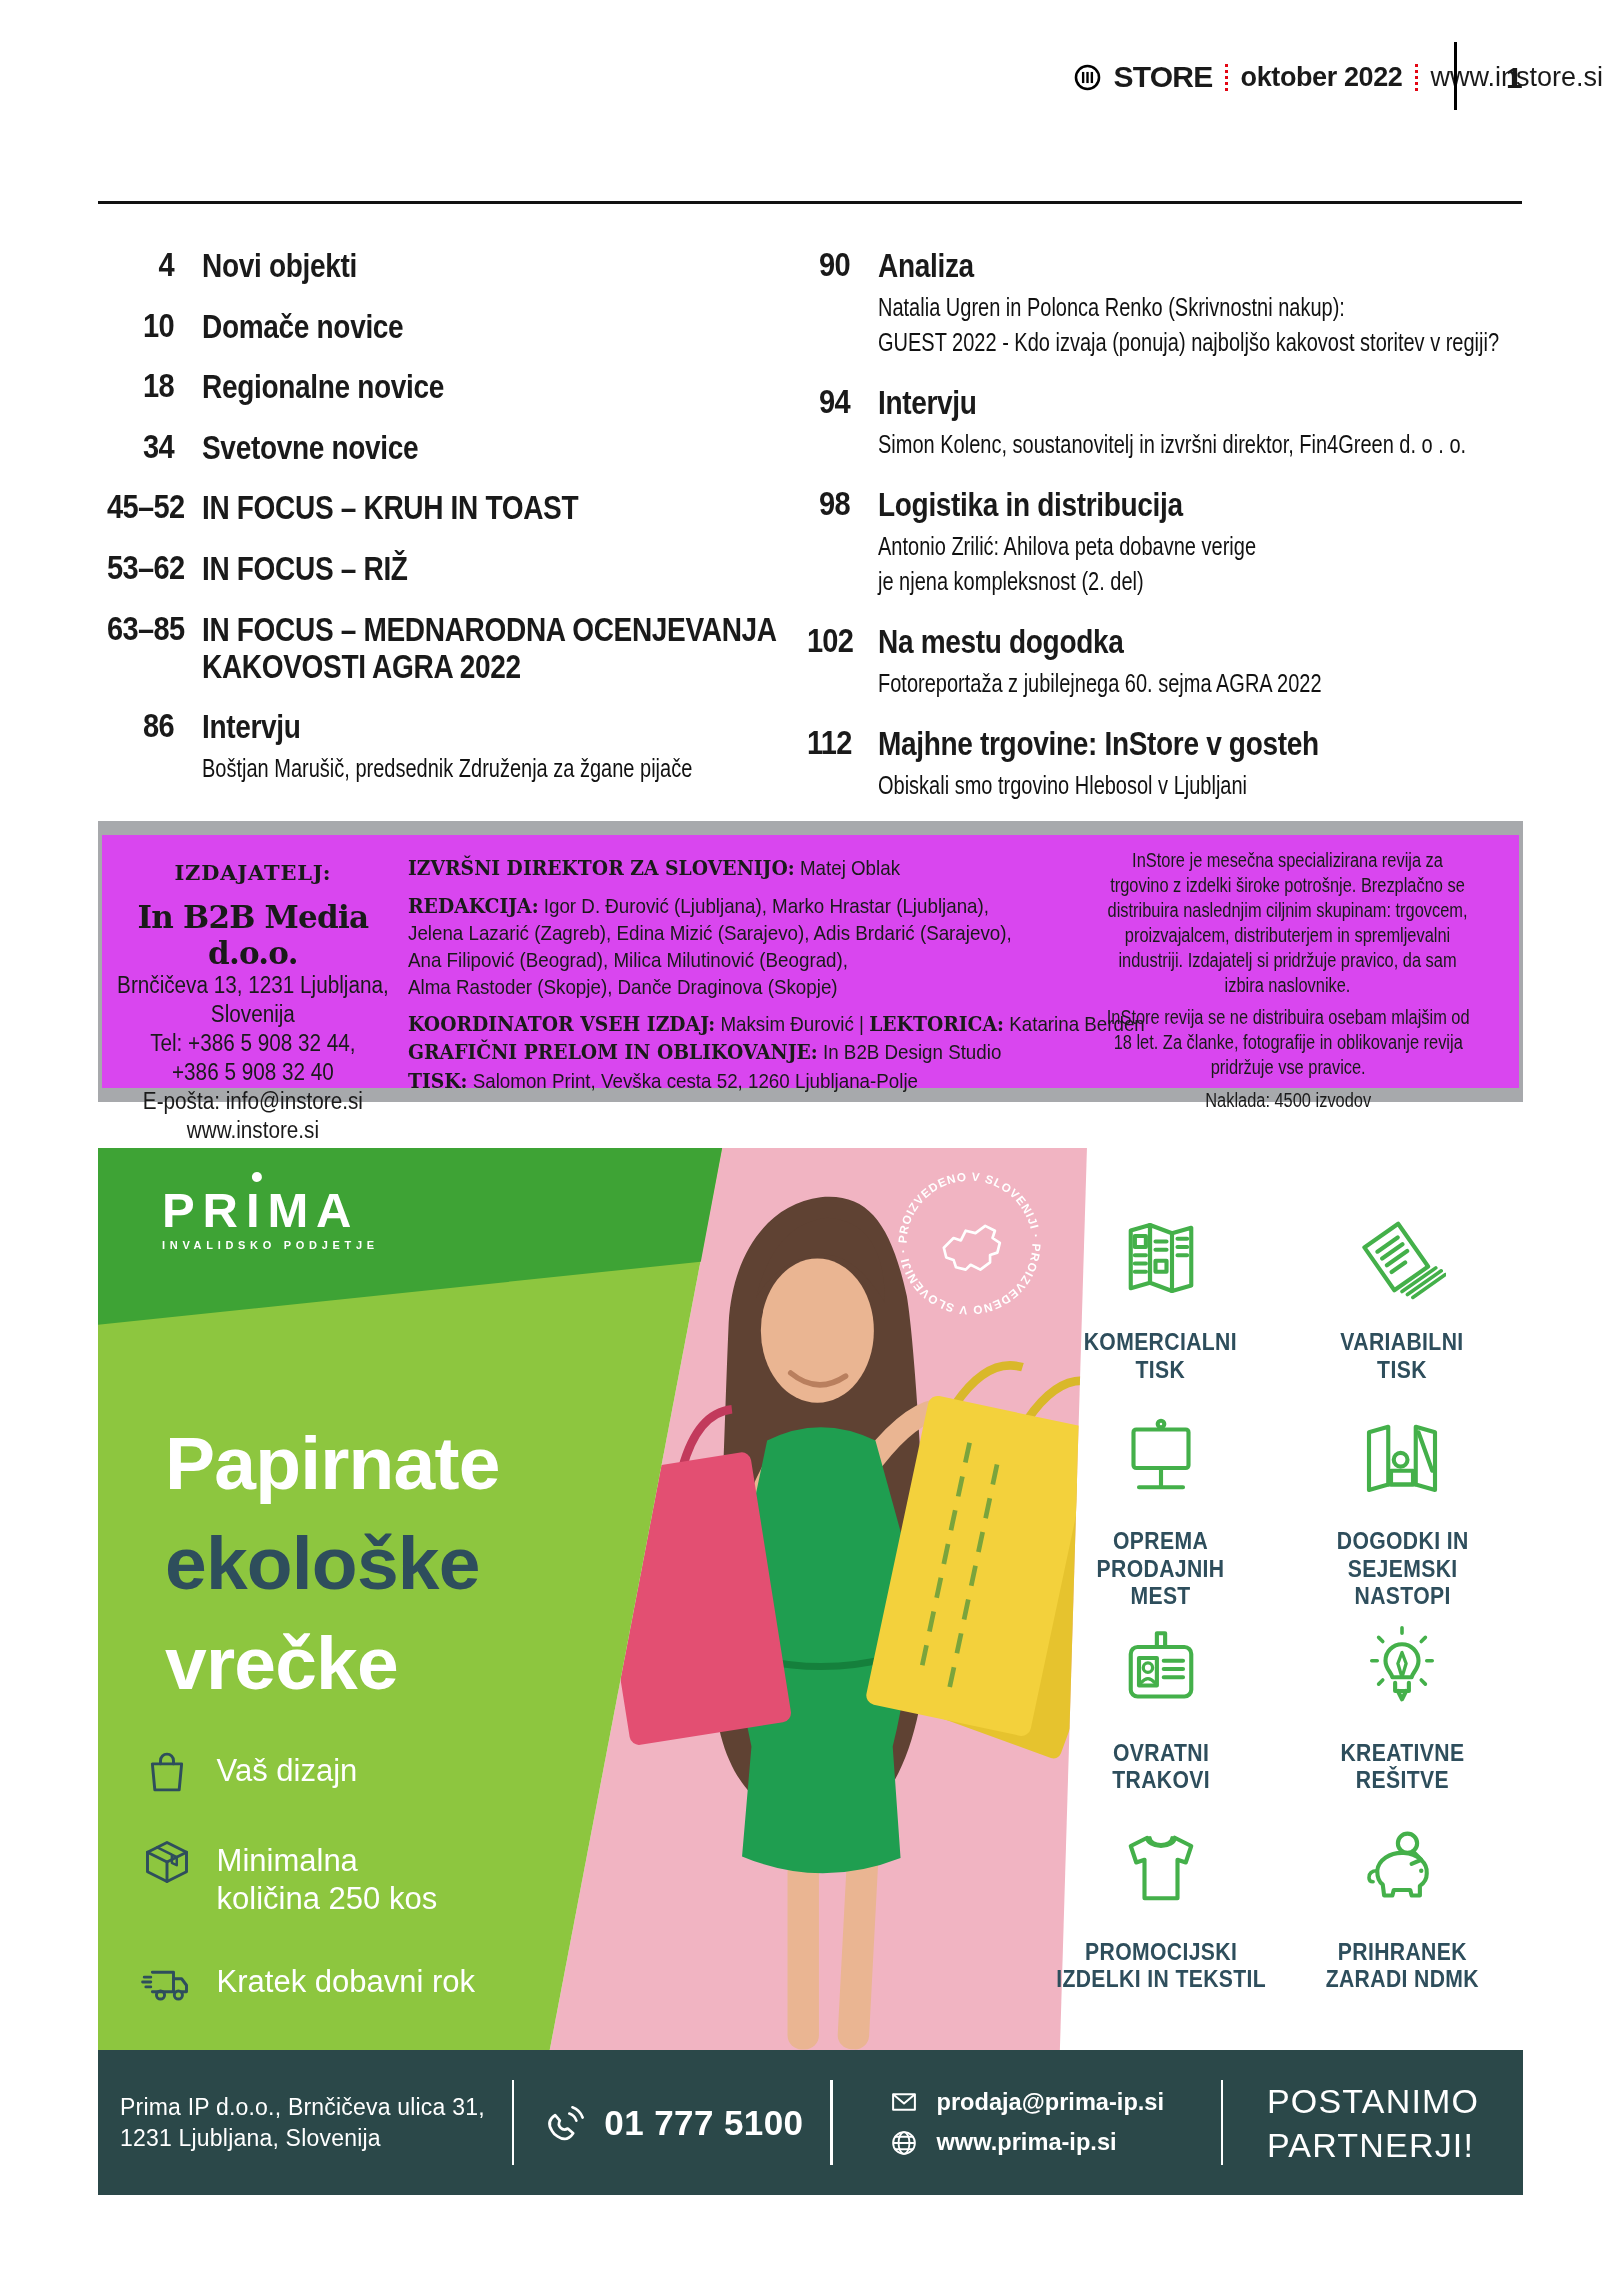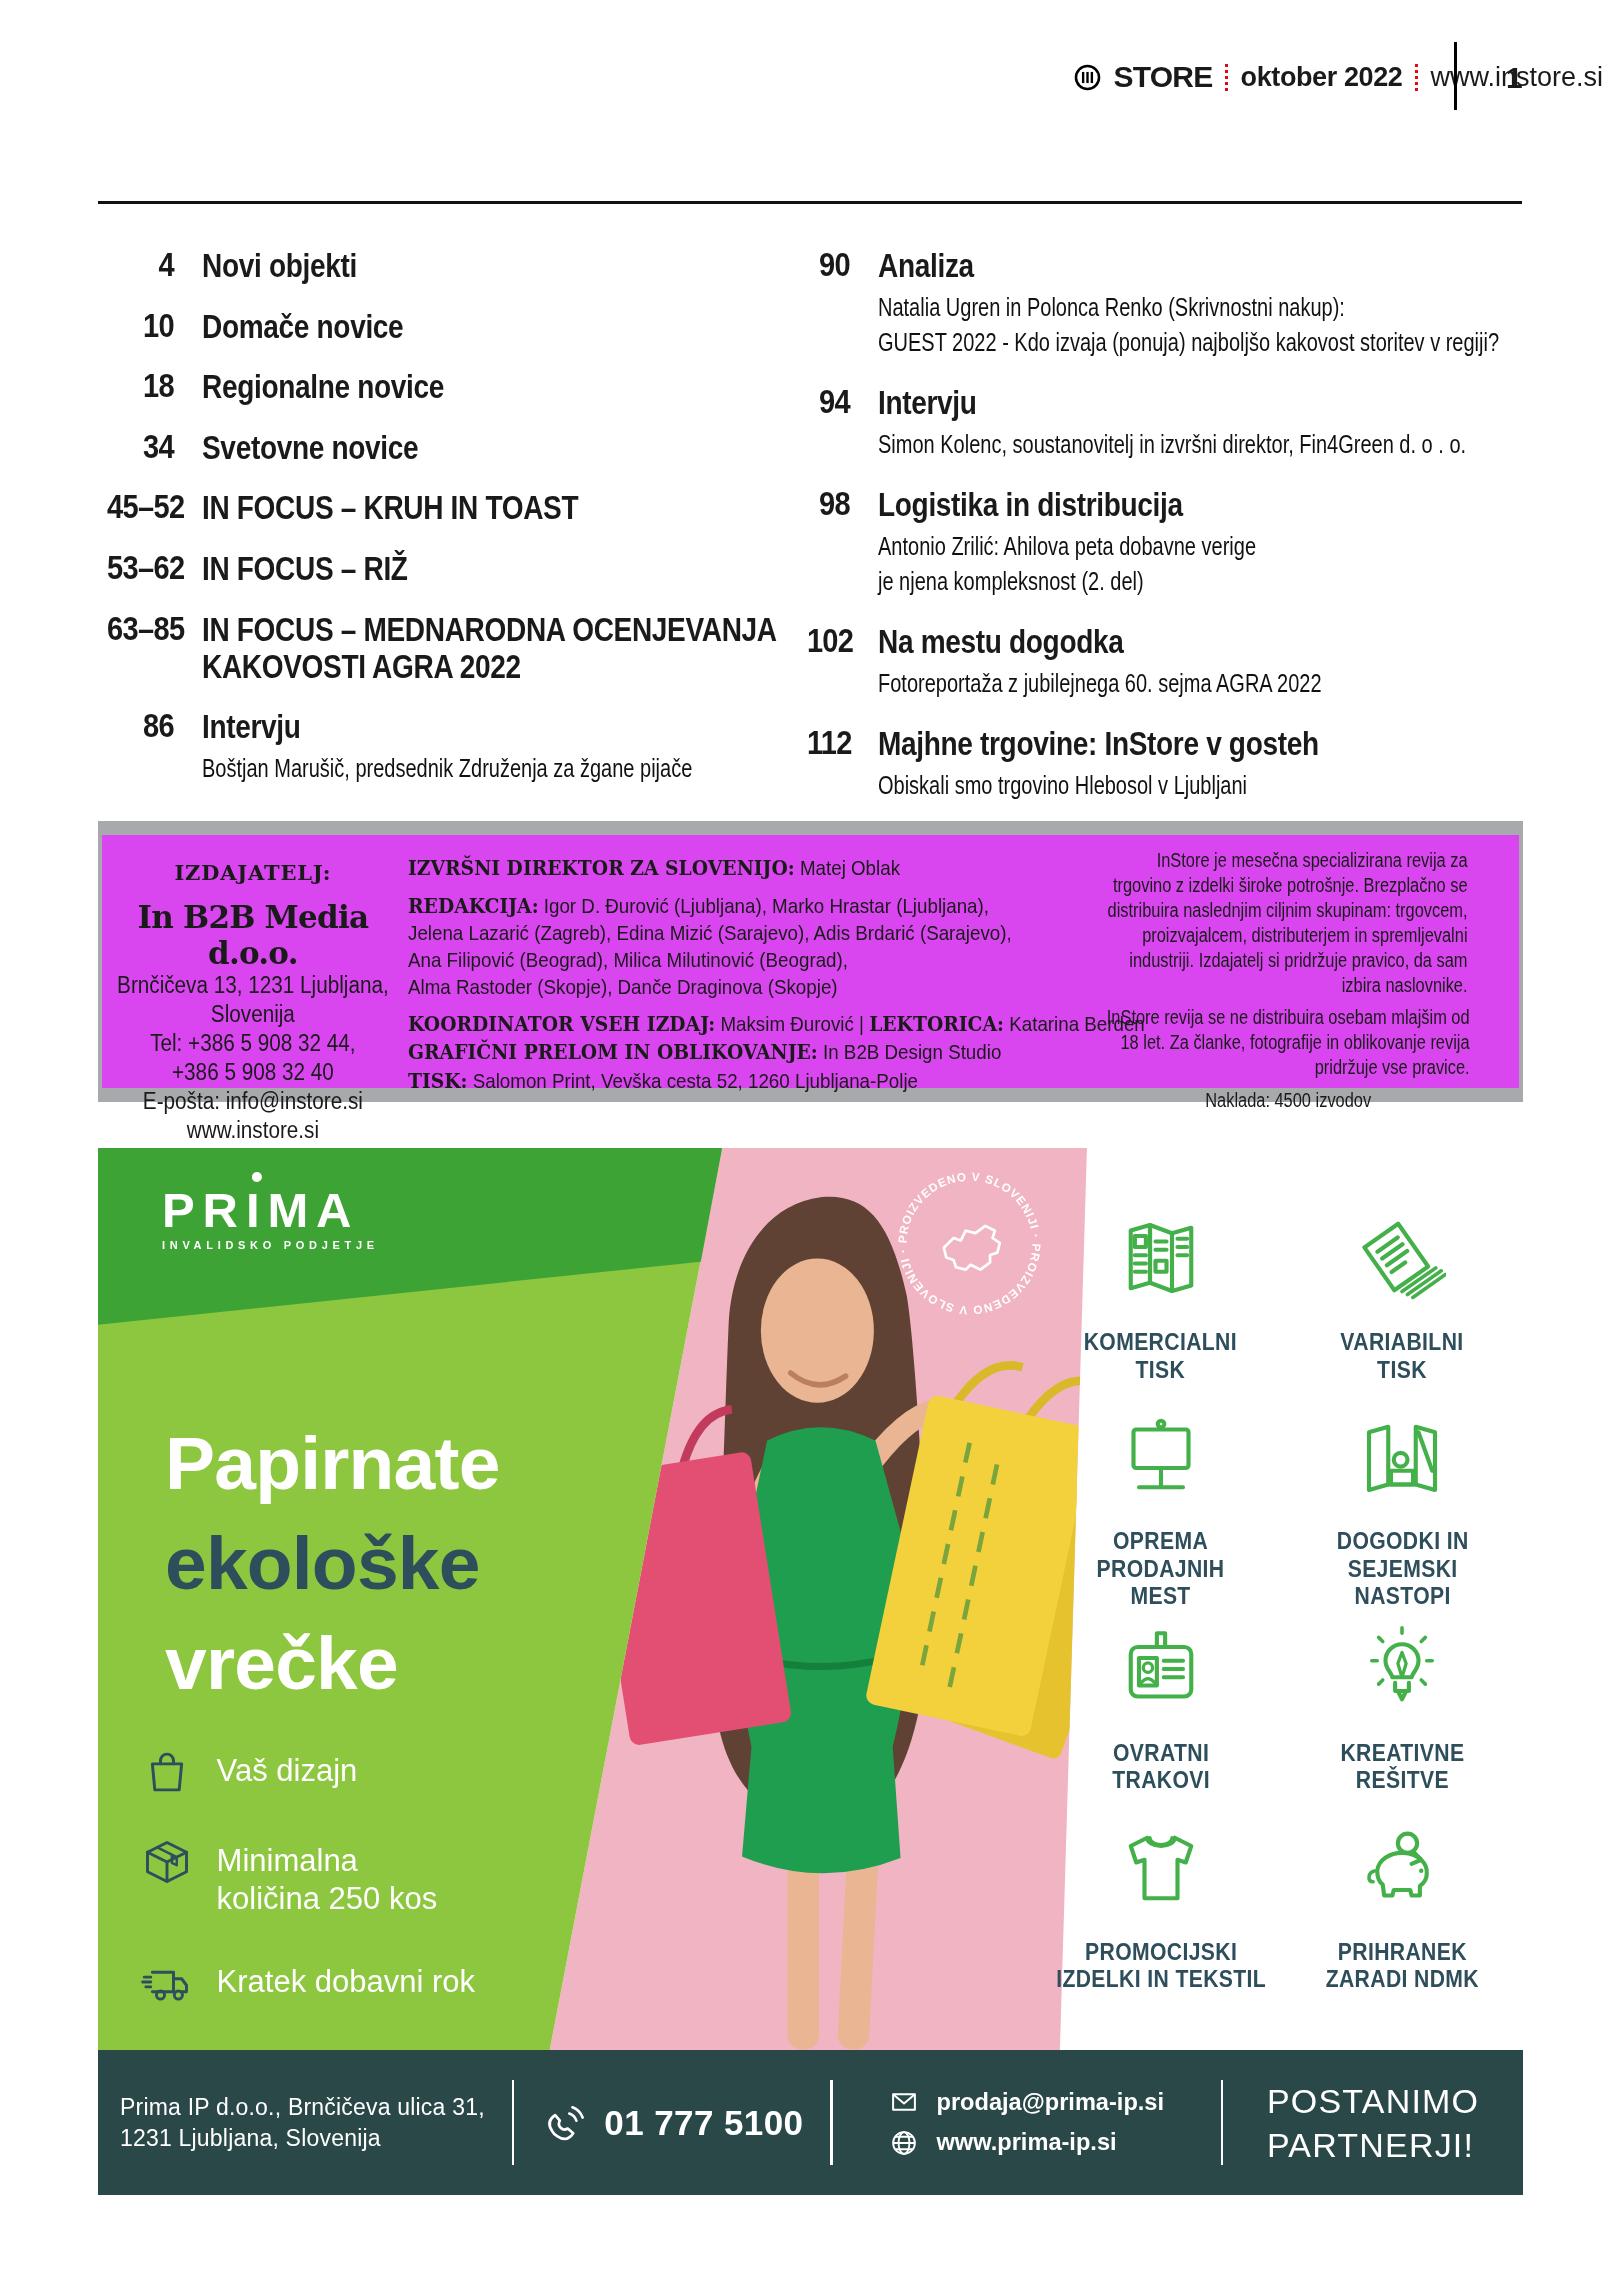--- a/index.html
+++ b/index.html
@@ -34,21 +34,21 @@
     border-top:14px solid #a7a9ac; border-bottom:14px solid #a7a9ac;
     border-left:4.7px solid #a7a9ac; border-right:4.7px solid #a7a9ac;
     display:flex; background:#d946ef; }
   .col-left { width:342px; text-align:center; padding-top:25px; }
   .col-left .izd { font-family:"DejaVu Serif", serif; font-weight:bold; font-size:21px; letter-spacing:0.8px; }
   .col-left .company { font-family:"DejaVu Serif", serif; font-weight:bold; font-size:31px; margin-top:14px; letter-spacing:-0.8px; }
   .col-left .addr-line { font-size:23px; line-height:29px; transform:scaleX(0.9); transform-origin:center top; white-space:nowrap; }
   .col-mid { width:652px; padding:20.4px 7.9px 0 4.7px; }
   .col-mid p { font-size:20.4px; line-height:27px; margin-bottom:10.2px; white-space:pre-line; width:max-content; max-width:none; transform:scaleX(0.92); transform-origin:left top; }
   .col-mid .lbl { font-family:"DejaVu Serif", serif; font-weight:bold; }
-  .col-right { flex:1; text-align:right; padding:12.6px 11px 0 11px; }
+  .col-right { flex:1; text-align:center; padding:12.6px 11px 0 11px; }
   .col-right p { font-size:20px; line-height:25px; margin-bottom:7.9px; white-space:pre-line; width:max-content; transform:scaleX(0.82); transform-origin:center top; margin-left:auto; margin-right:auto; }
 
   
   .ad { position:absolute; left:98px; top:1148px; width:1425px; height:1047px; background:#fff; }
   .ad-main { position:absolute; left:0; top:0; width:1425px; height:902px; overflow:hidden; }
   .pink-block { position:absolute; inset:0; background:#f1b4c2;
     clip-path:polygon(43.8% 0, 69.4% 0, 67.5% 100%, 31.7% 100%); }
   .green-block { position:absolute; inset:0; background:#8dc63f;
     clip-path:polygon(0 0, 43.8% 0, 31.7% 100%, 0 100%); }
   .darkgreen-block { position:absolute; inset:0; background:#3ea335;

